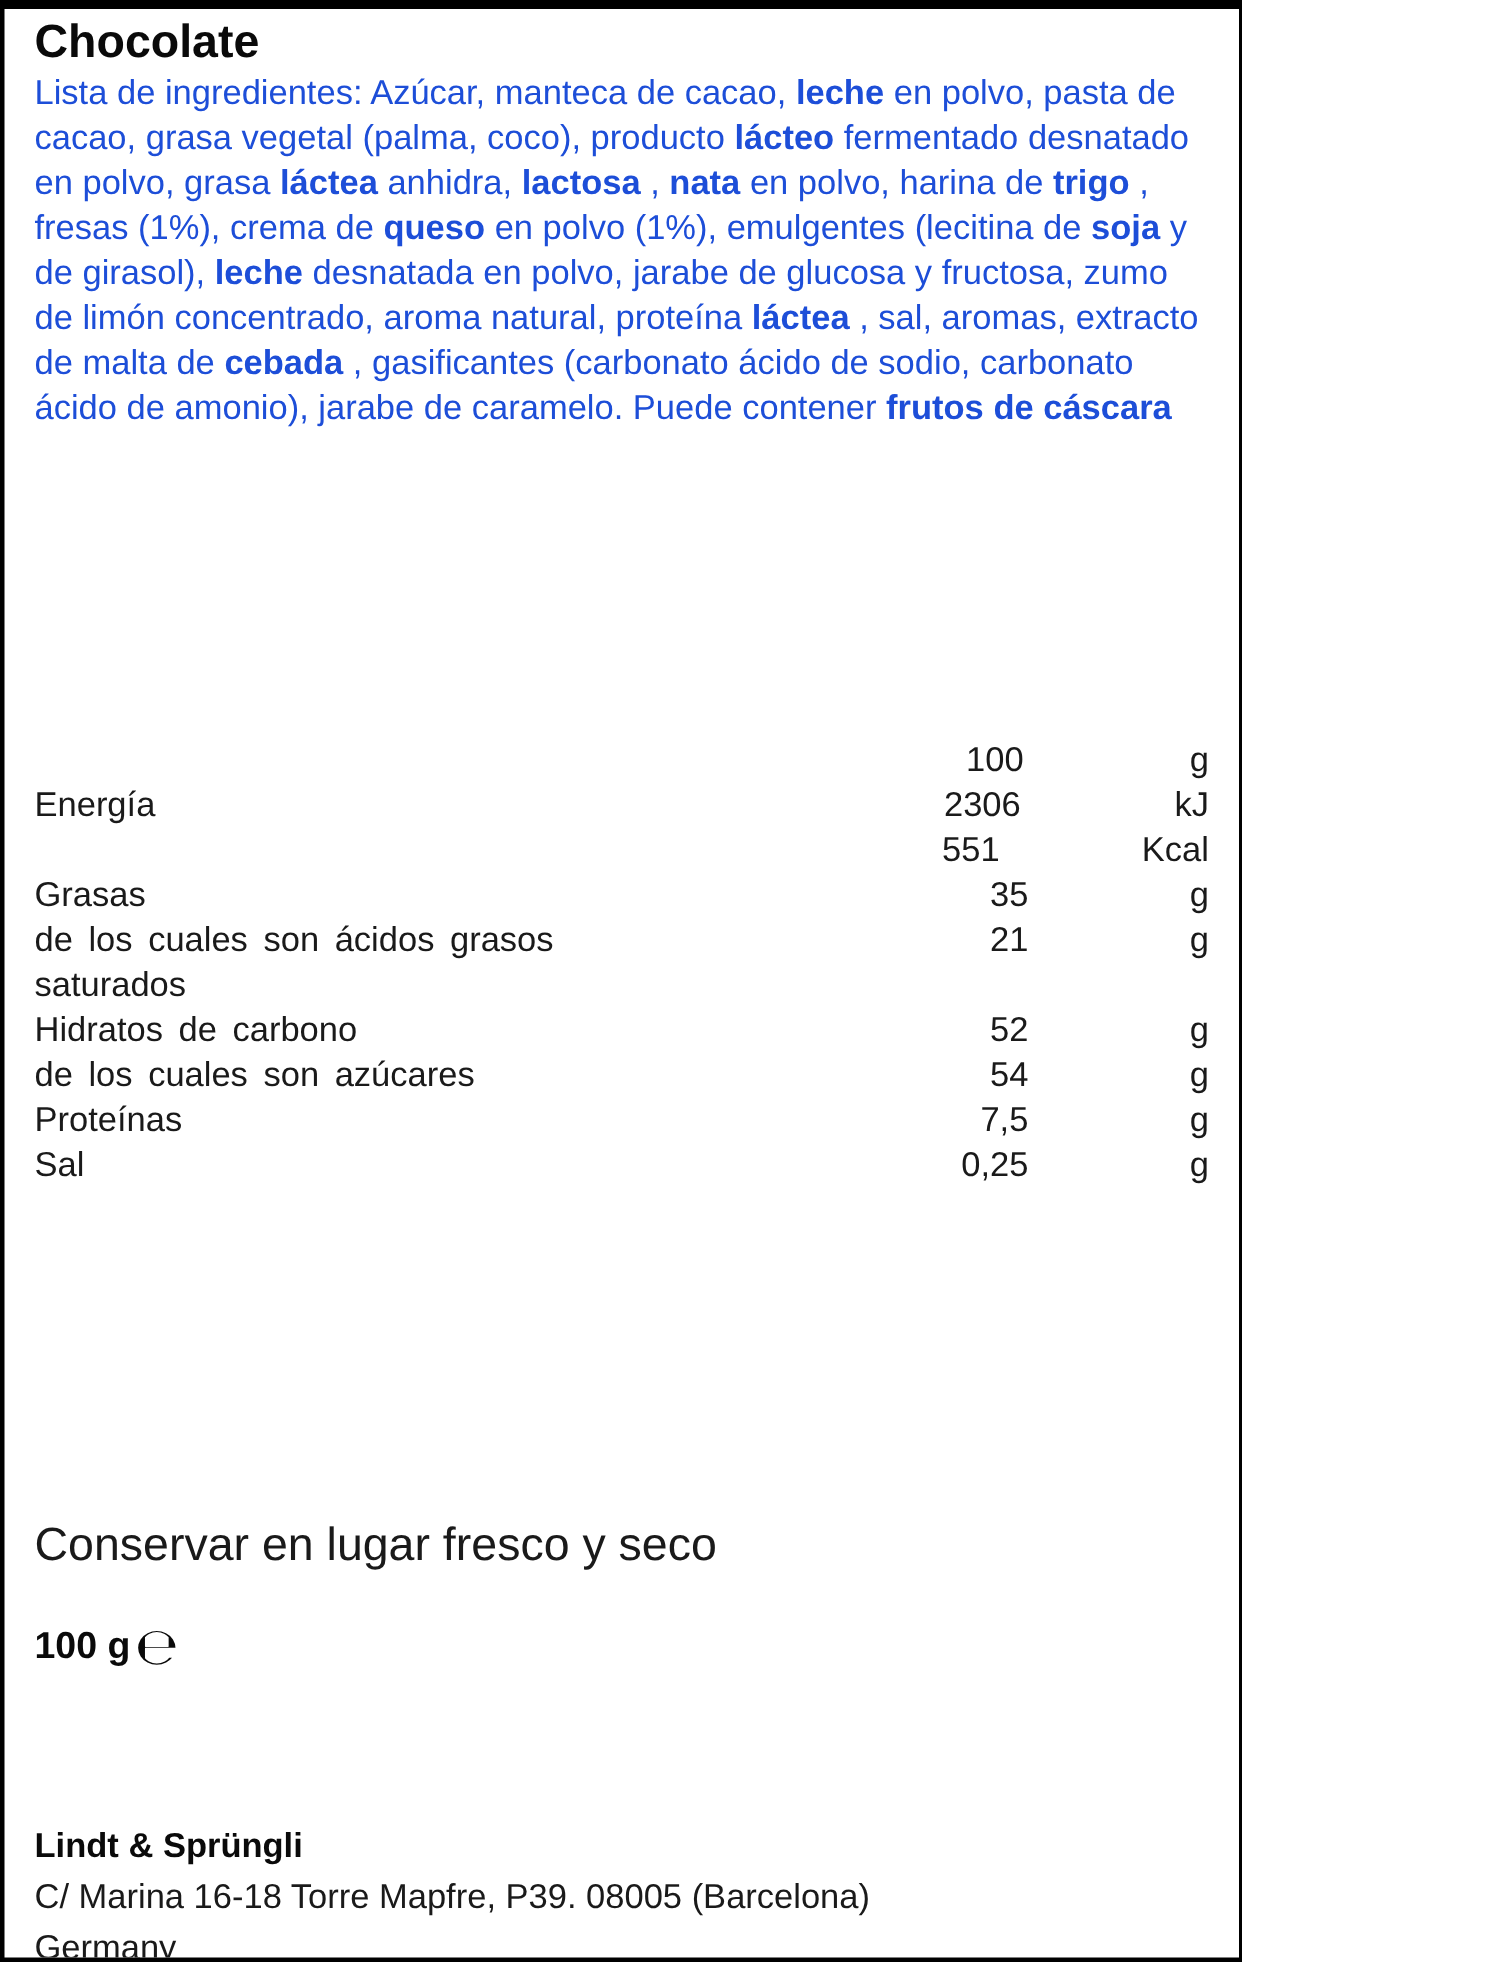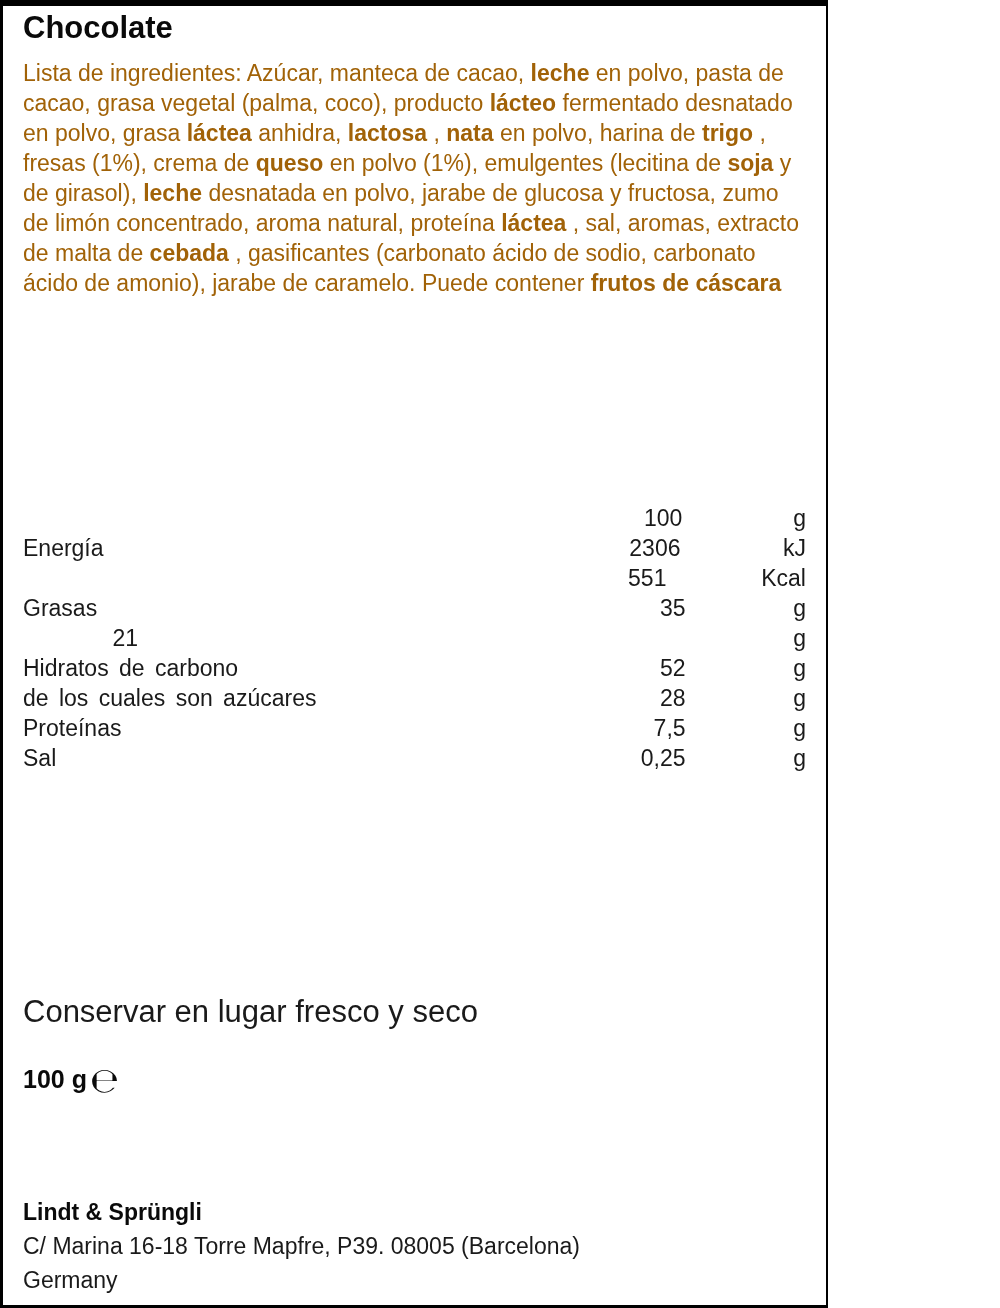--- a/index.html
+++ b/index.html
@@ -22,25 +22,25 @@
     overflow: hidden;
   }
   .title {
     margin: 4px 0 0 0;
     font-size: 31px;
     line-height: 36px;
     font-weight: 700;
     color: #0a0a0a;
   }
   .ingredients {
-    margin: 12px 0 0 0;
+    margin: 0 0 0 0;
     max-width: 918px;
     font-size: 23px;
     line-height: 30px;
-    color: #a16207;
+    color: #1d4ed8;
   }
   .ingredients .b { font-weight: 700; }
   .nutrition {
     margin-top: 205px;
     font-size: 23px;
     line-height: 30px;
     color: #1a1a1a;
   }
   .nrow { display: flex; align-items: flex-start; justify-content: space-between; }
   .nlabel {
@@ -109,31 +109,32 @@
       <span class="nlabel"></span>
       <span class="nvalue">551</span>
       <span class="nunit"> Kcal</span>
     </div>
     <div class="nrow">
       <span class="nlabel">Grasas</span>
       <span class="nvalue">35</span>
       <span class="nunit">g</span>
     </div>
     <div class="nrow">
+      <span class="nlabel">de los cuales son ácidos grasos saturados</span>
       <span class="nvalue">21</span>
       <span class="nunit">g</span>
     </div>
     <div class="nrow">
       <span class="nlabel">Hidratos de carbono</span>
       <span class="nvalue">52</span>
       <span class="nunit">g</span>
     </div>
     <div class="nrow">
       <span class="nlabel">de los cuales son azúcares</span>
-      <span class="nvalue">28</span>
+      <span class="nvalue">54</span>
       <span class="nunit">g</span>
     </div>
     <div class="nrow">
       <span class="nlabel">Proteínas</span>
       <span class="nvalue">7,5</span>
       <span class="nunit">g</span>
     </div>
     <div class="nrow">
       <span class="nlabel">Sal</span>
       <span class="nvalue">0,25</span>

